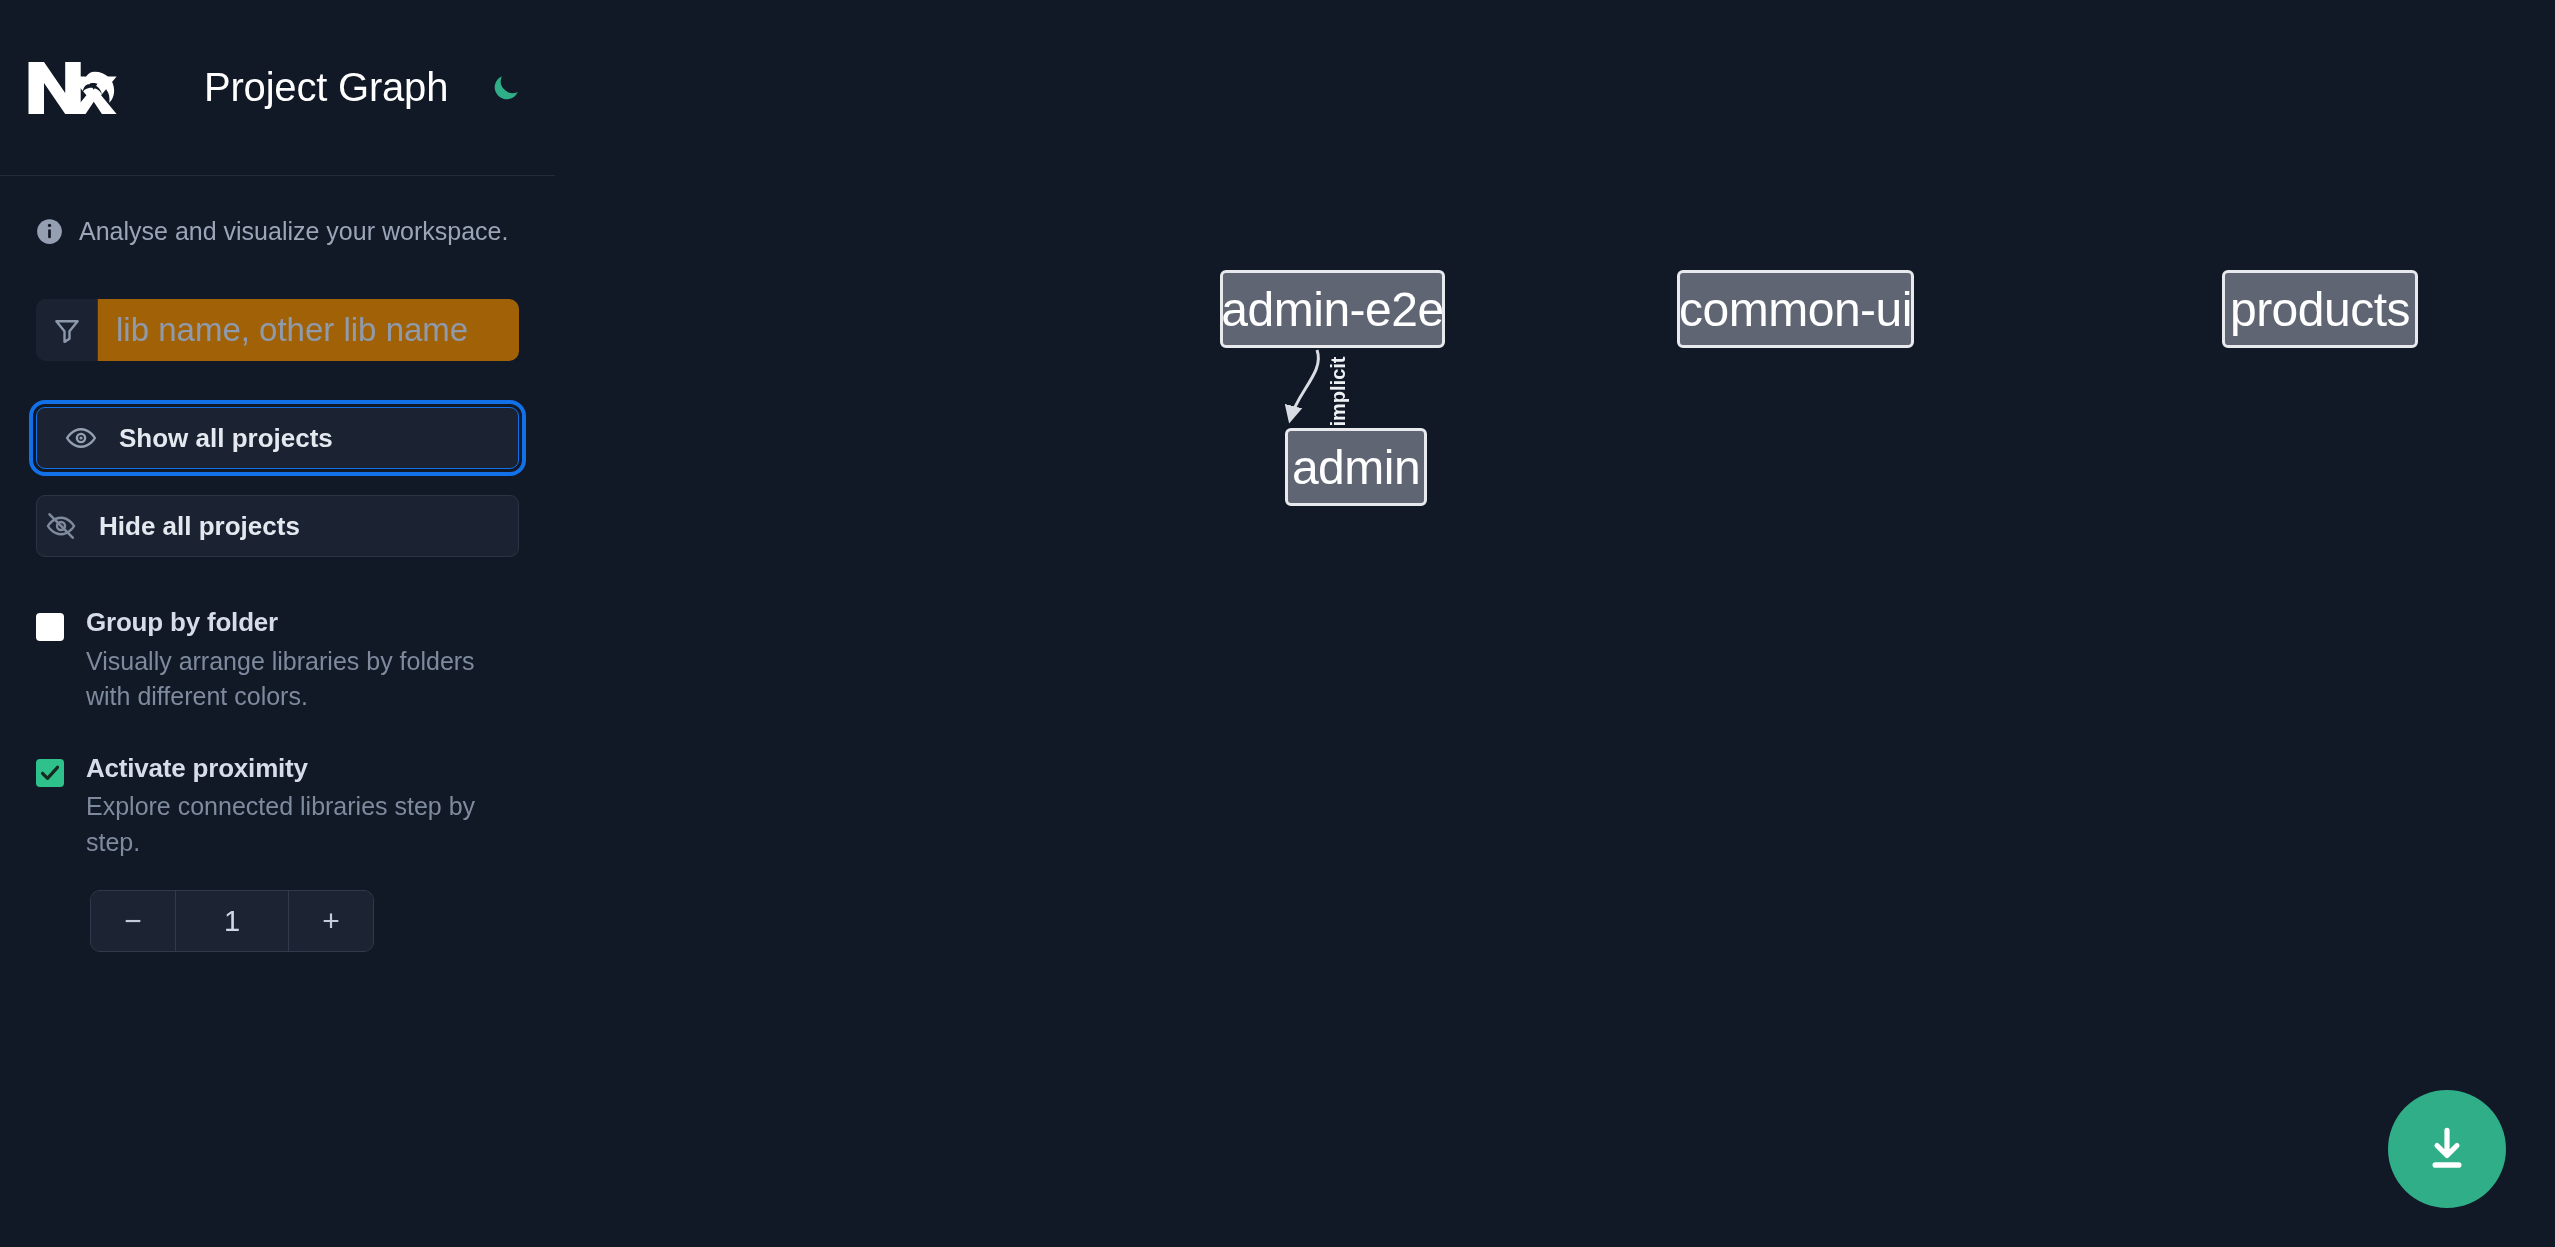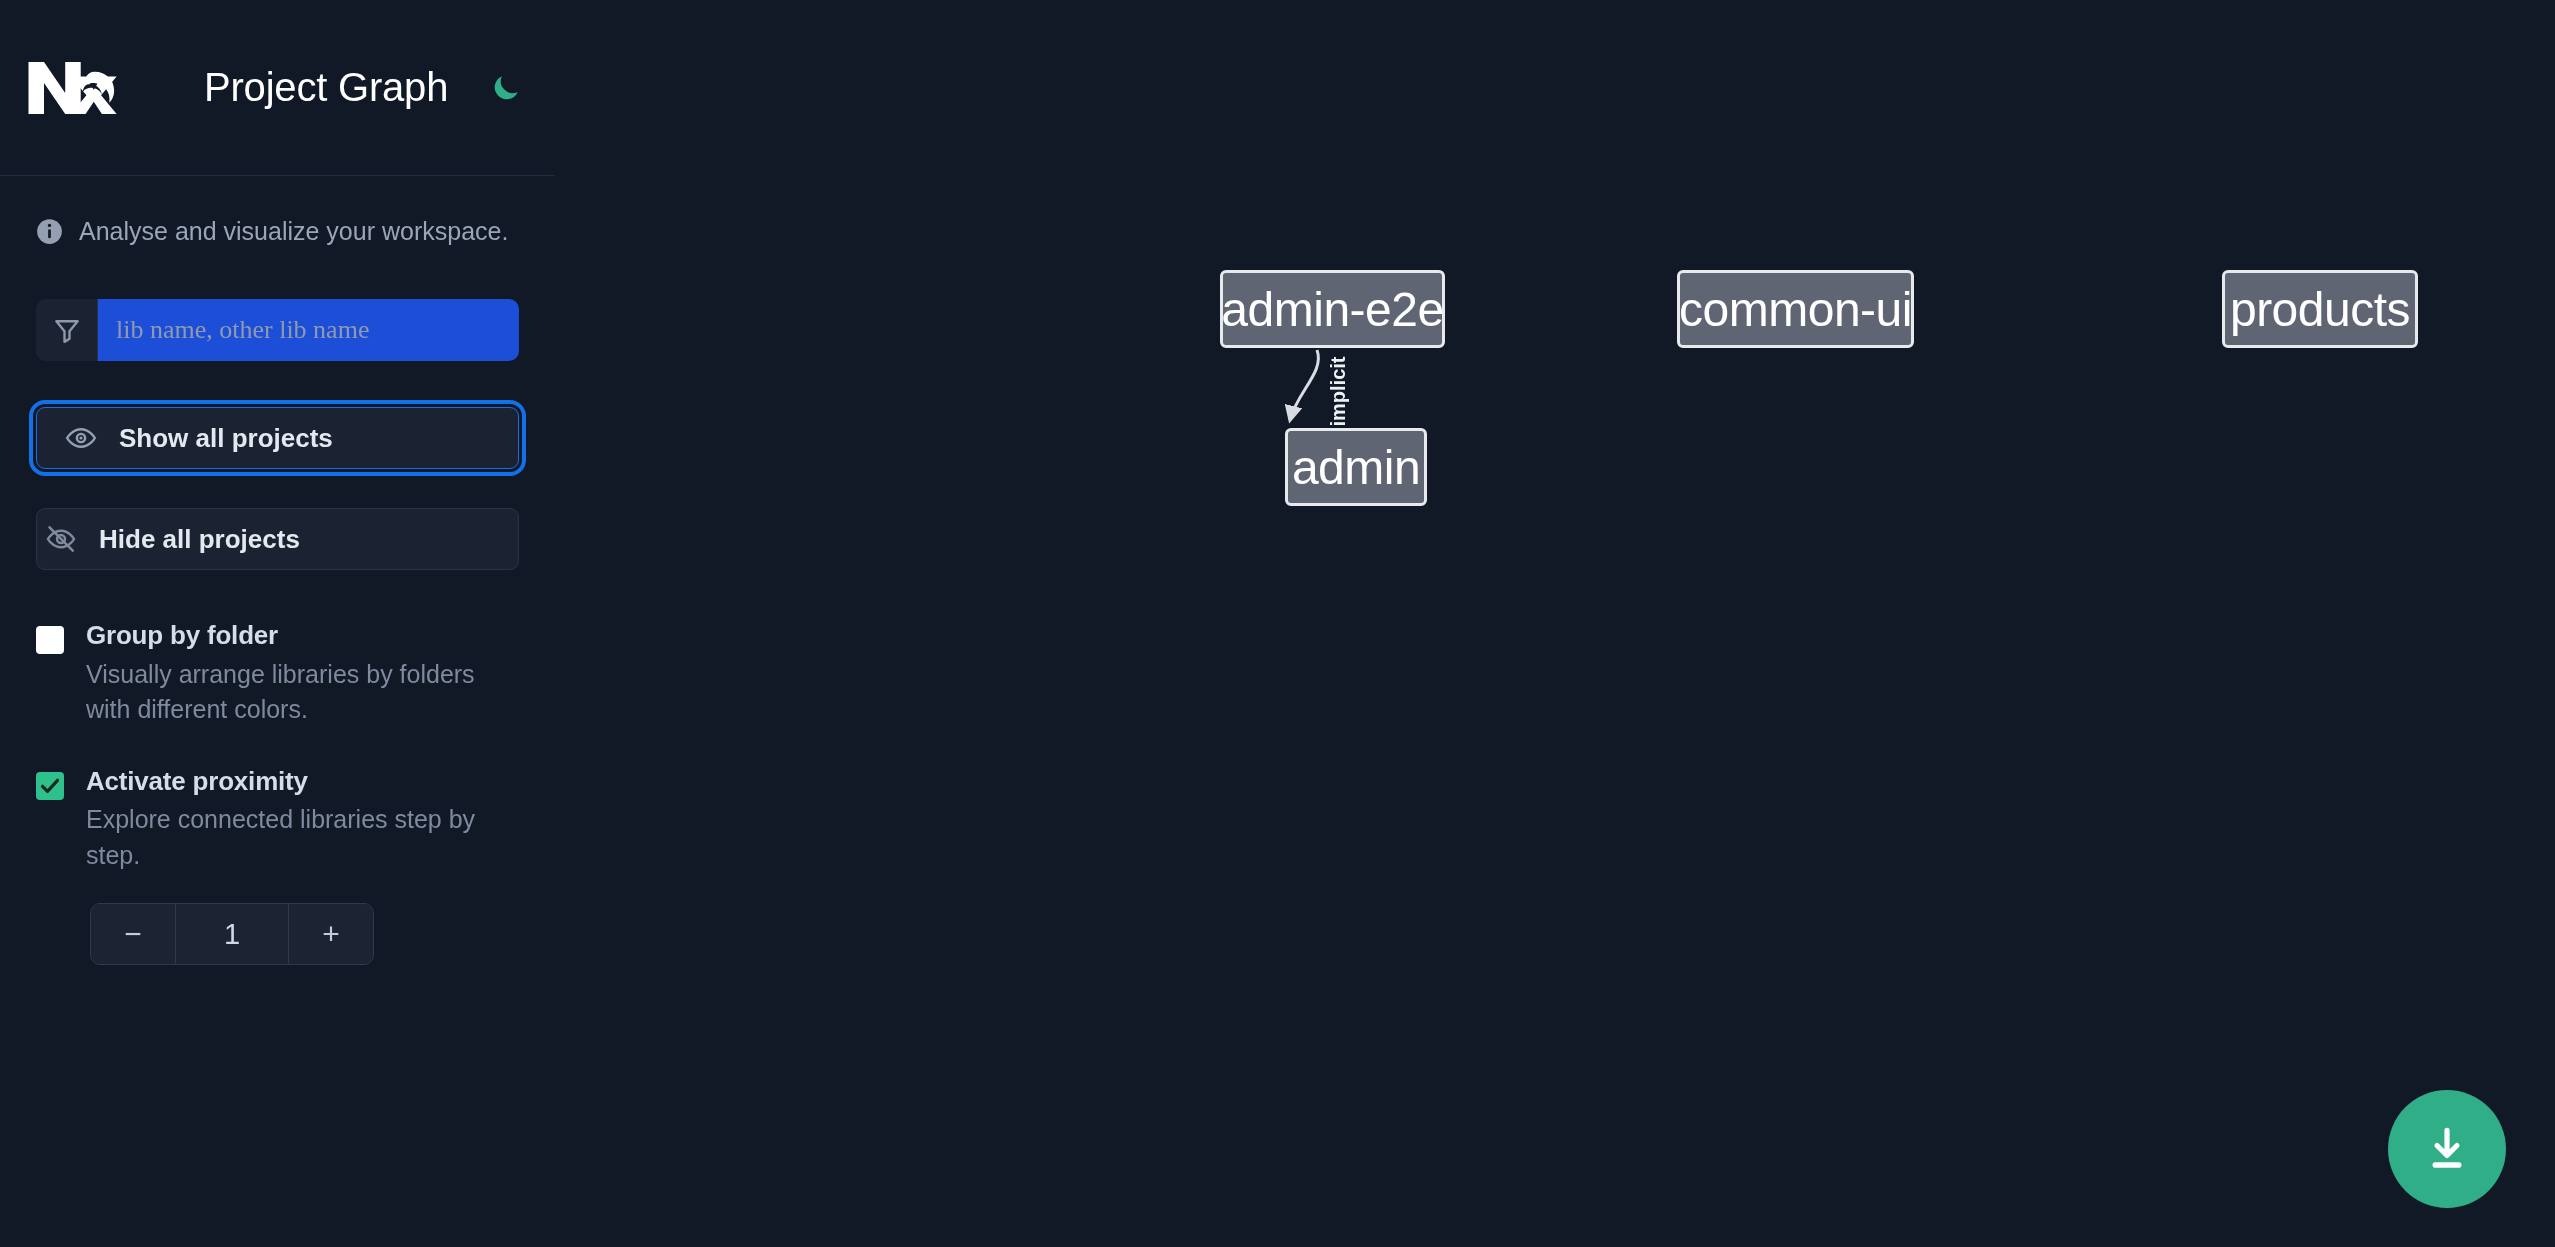--- a/index.html
+++ b/index.html
@@ -58,25 +58,25 @@
     overflow: hidden;
   }
   .filter-icon-cell {
     width: 62px; flex: 0 0 62px;
     display: flex; align-items: center; justify-content: center;
     border-right: 1px solid #283145;
     background: #1b2333;
   }
   .filter-input {
     flex: 1 1 auto;
-    background: #1d4ed8;
+    background: #a16207;
     border: none; outline: none;
     color: #cdd6e2;
-    font-size: 26px;
-    font-family: Liberation Serif, serif;
+    font-size: 33px;
+    font-family: Liberation Sans, sans-serif;
     padding: 0 18px;
   }
   .filter-input::placeholder { color: #8f9bad; }
 
   
   .check-row { display: flex; margin-top: 34px; }
   .check-row.tight { margin-top: 38px; }
   .cb {
     width: 28px; height: 28px; flex: 0 0 28px;
     border-radius: 4px; margin-top: 6px; margin-right: 22px;
@@ -107,21 +107,21 @@
     border-radius: 9px;
     color: #e4e9f0; font-size: 26px; font-weight: bold;
     font-family: "Liberation Sans", sans-serif;
     cursor: pointer; text-align: left;
   }
   .big-btn.focused {
     outline: 4px solid #1271e8;
     outline-offset: 3px;
     border-color: #1271e8;
   }
-  .big-btn + .big-btn { margin-top: 39px; padding-left: 8px; }
+  .big-btn + .big-btn { margin-top: 26px; padding-left: 8px; }
   .btn-icon { width: 32px; height: 32px; flex: 0 0 32px; display: block; }
 
   
   .stepper-wrap { margin-top: 30px; padding-left: 54px; }
   .stepper {
     display: inline-flex;
     border: 1px solid #2f3a4d;
     border-radius: 10px;
     overflow: hidden;
     height: 62px;

